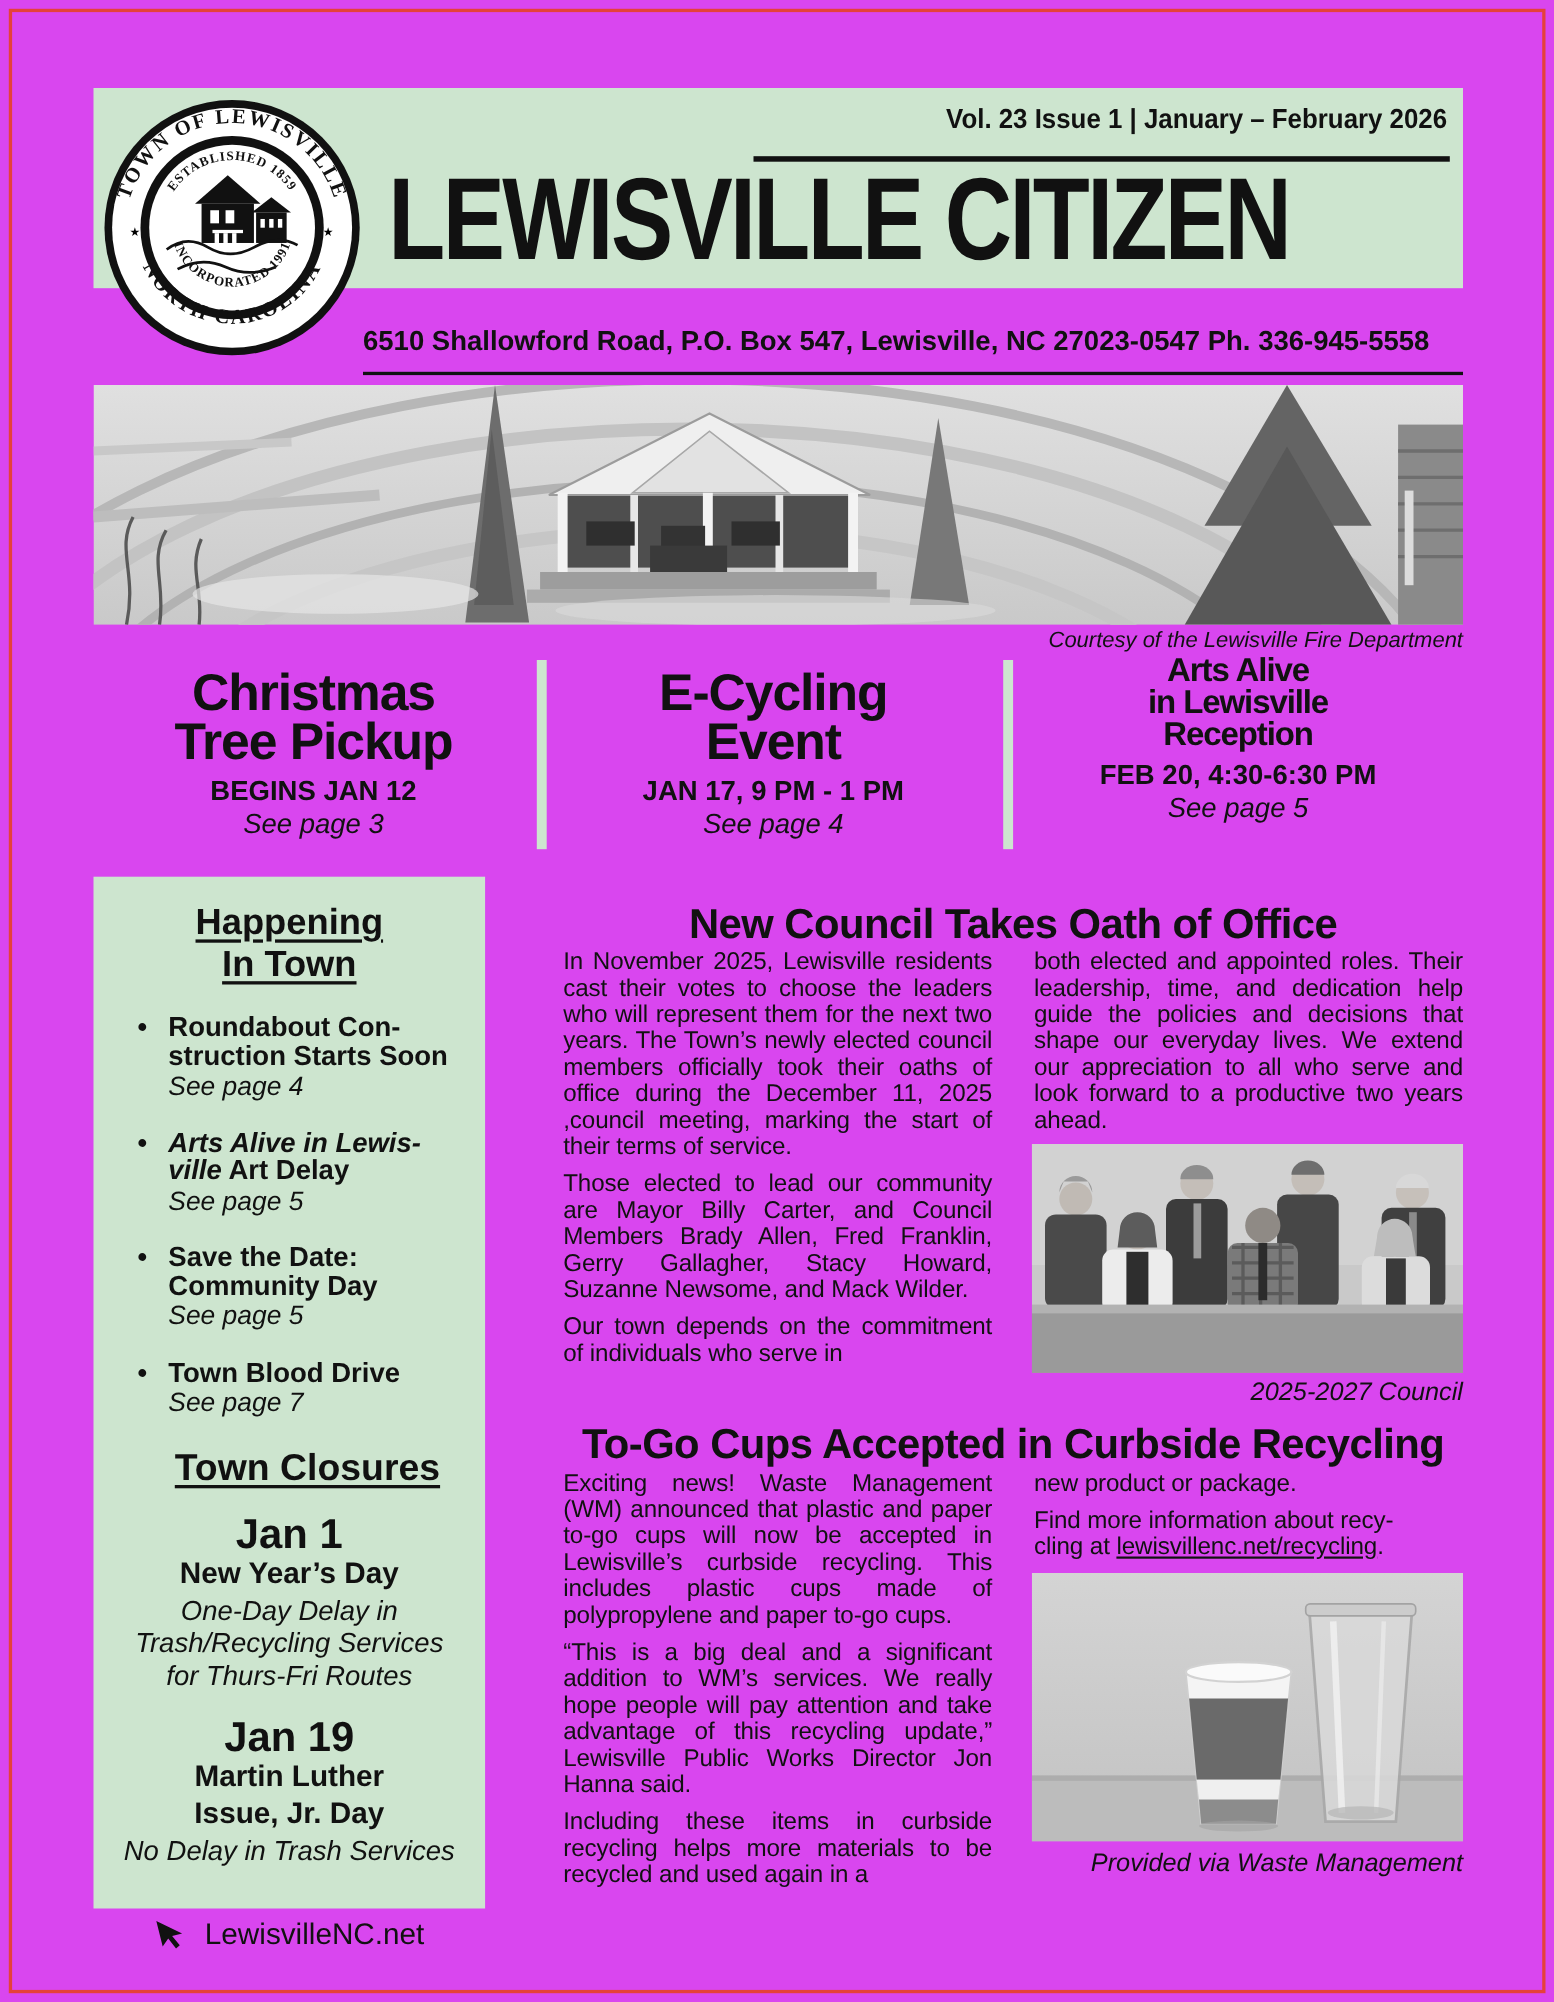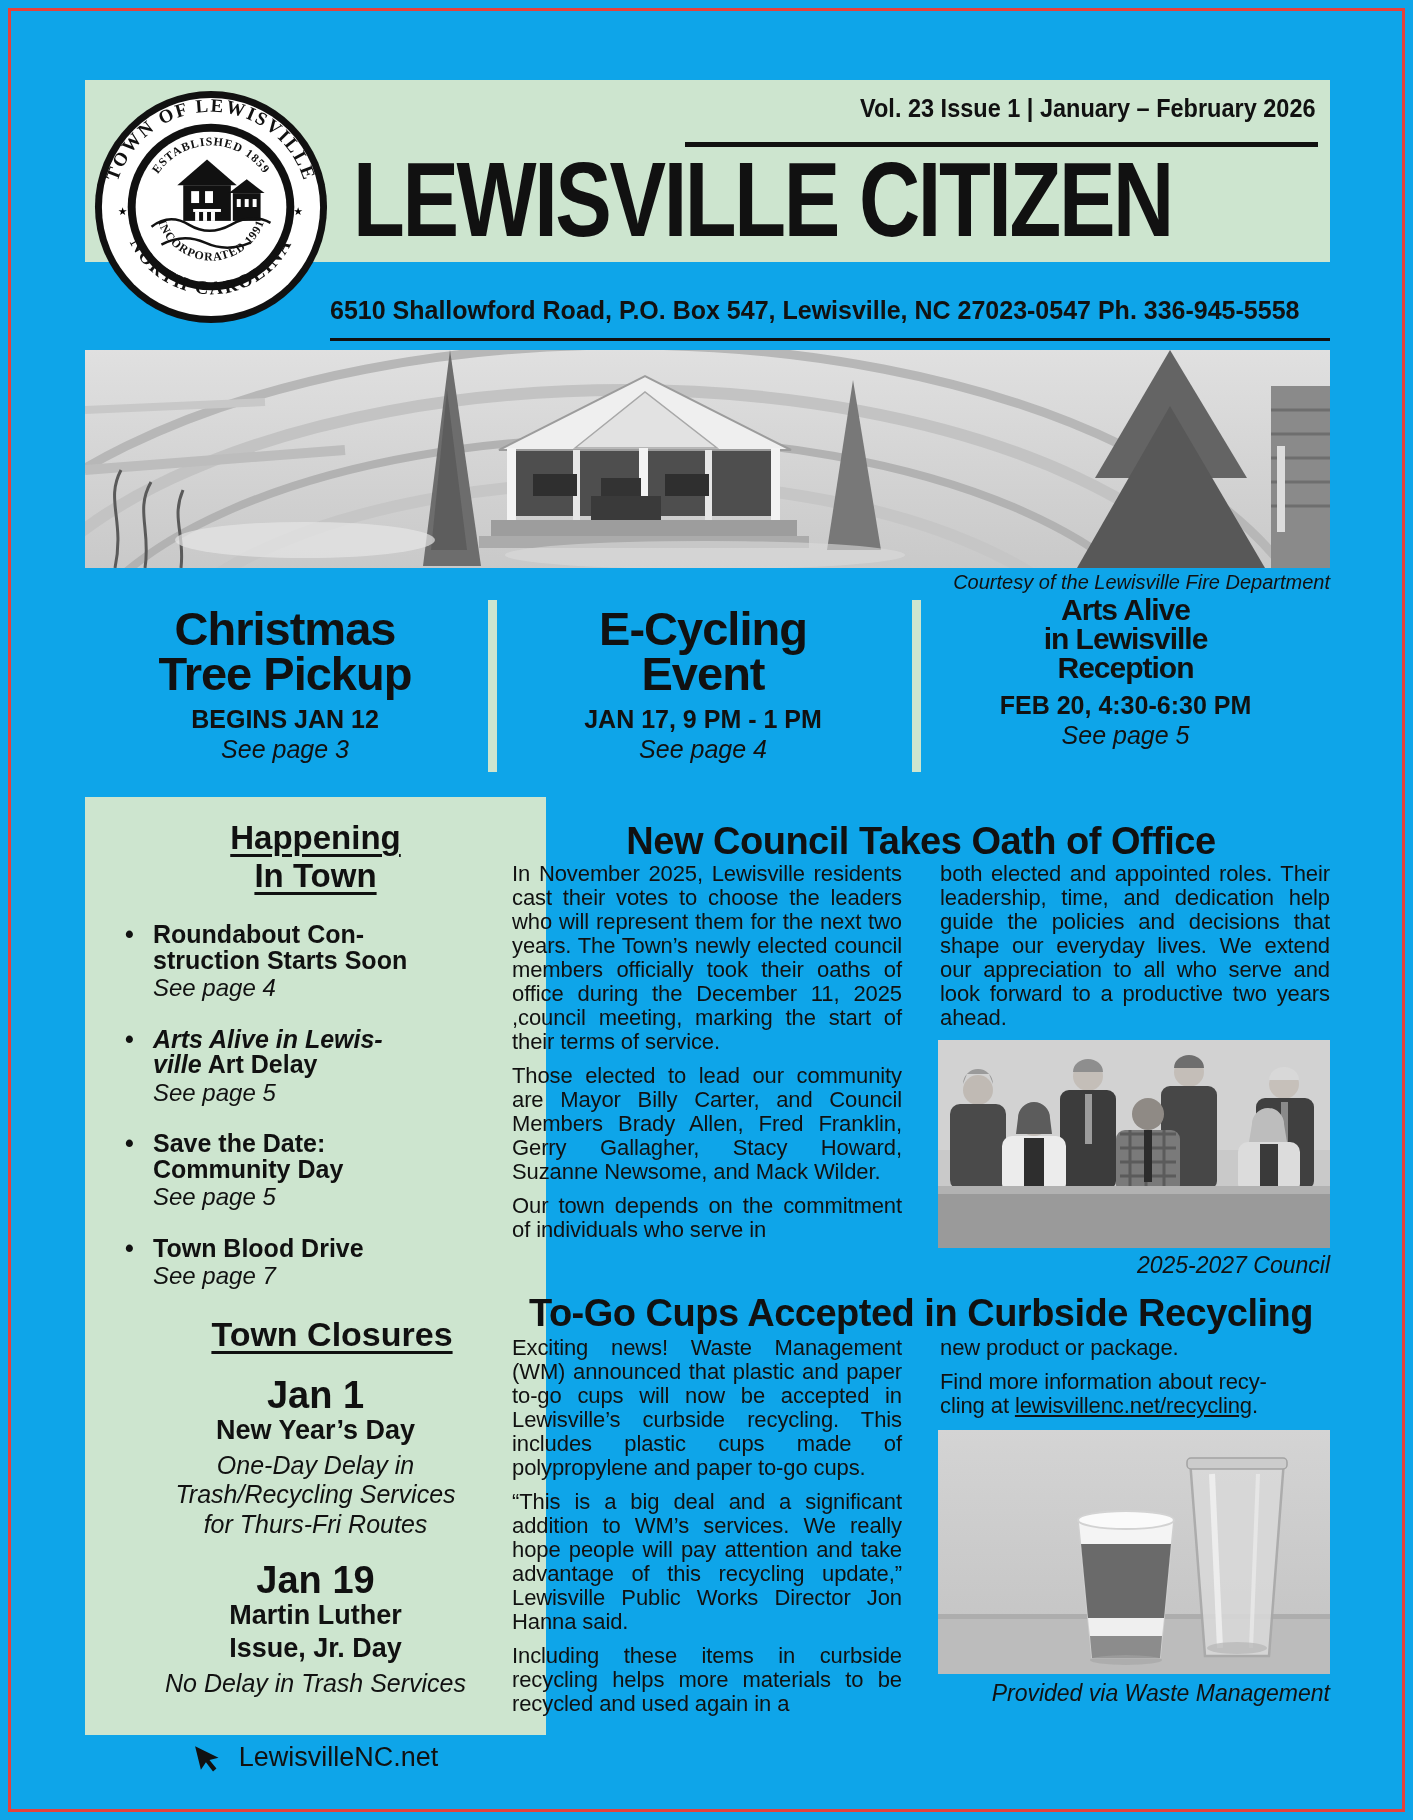--- a/index.html
+++ b/index.html
@@ -1,16 +1,16 @@
 <!DOCTYPE html>
 <html><head>
 <meta charset="utf-8">
 <style>
   html,body{margin:0;padding:0;background:#f3f3f3;}
-  .page{position:relative;width:1413px;height:1820px;background:#0ea5e9;
+  .page{position:relative;width:1413px;height:1820px;background:#d946ef;
         font-family:"Liberation Sans",sans-serif;color:#111;overflow:hidden;}
   .red-frame{position:absolute;left:8px;top:8px;width:1391px;height:1798px;
         border:3px solid #e5413a;pointer-events:none;}
 
   
   .green-band{position:absolute;left:85px;top:80px;width:1245px;height:182px;background:#cde5cf;}
   .vol{position:absolute;right:14px;top:14px;font-size:25px;font-weight:bold;
        transform:scaleX(.94);transform-origin:right;white-space:nowrap;}
   .vol-rule{position:absolute;left:600px;top:62px;width:633px;height:5px;background:#111;}
   .np-title{position:absolute;left:268px;top:66px;margin:0;font-size:106px;font-weight:bold;
@@ -32,35 +32,35 @@
   .promo2{left:497px;top:606px;width:412px;}
   .promo3{left:921px;top:596px;width:409px;}
   .promo-title{font-weight:bold;font-size:47px;line-height:.96;letter-spacing:-1px;}
   .promo3 .promo-title{font-size:30px;}
   .promo-date{margin-top:9px;font-weight:bold;font-size:25px;}
   .promo-see{font-style:italic;font-size:25px;margin-top:1px;}
   .vdiv{position:absolute;top:600px;width:9px;height:172px;background:#cde5cf;}
   .vdiv1{left:488px;} .vdiv2{left:912px;}
 
   
-  .sidebar{position:absolute;left:85px;top:797px;width:461px;height:938px;background:#cde5cf;box-sizing:border-box;}
+  .sidebar{position:absolute;left:85px;top:797px;width:356px;height:938px;background:#cde5cf;box-sizing:border-box;}
   .sb-title{margin-top:22px;text-align:center;font-size:33px;font-weight:bold;line-height:1.14;}
   .u{text-decoration:underline;text-decoration-thickness:3px;text-underline-offset:5px;}
   .sb-bullets{list-style:none;margin:28px 16px 0 40px;padding:0;}
   .sb-bullets li{position:relative;padding-left:28px;margin-bottom:26px;
       font-size:25px;font-weight:bold;line-height:1.02;}
   .sb-bullets li .dot{position:absolute;left:0;top:0;}
   .sb-see{font-style:italic;font-weight:normal;font-size:24px;margin-top:3px;}
   .it{font-style:italic;}
   .sb-closures-title{text-align:center;font-size:34px;font-weight:bold;margin-top:4px;margin-left:33px;}
   .closure{text-align:center;margin-top:22px;}
   .closure-date{font-size:38px;font-weight:bold;line-height:1;}
   .closure-name{font-size:27px;font-weight:bold;line-height:1.22;}
   .closure-note{font-style:italic;font-size:25px;line-height:1.18;margin-top:4px;}
-  .sb-site{margin-top:44px;display:flex;justify-content:center;align-items:flex-start;gap:14px;font-size:27px;}
+  .sb-site{margin-top:44px;display:flex;justify-content:center;align-items:center;gap:14px;font-size:27px;}
 
   
   .art-head{position:absolute;left:512px;width:818px;margin:0;text-align:center;
       font-size:38px;font-weight:bold;letter-spacing:-.5px;}
   .art1-head{top:820px;} .art2-head{top:1292px;}
   .col{position:absolute;width:390px;}
   .art1-col1{left:512px;top:862px;} .art1-col2{left:940px;top:862px;}
   .art2-col1{left:512px;top:1336px;} .art2-col2{left:940px;top:1336px;}
   .col p{margin:0 0 10px 0;font-size:22px;line-height:24px;text-align:justify;letter-spacing:-.1px;}
   .council-photo{position:absolute;left:938px;top:1040px;width:392px;height:208px;}

